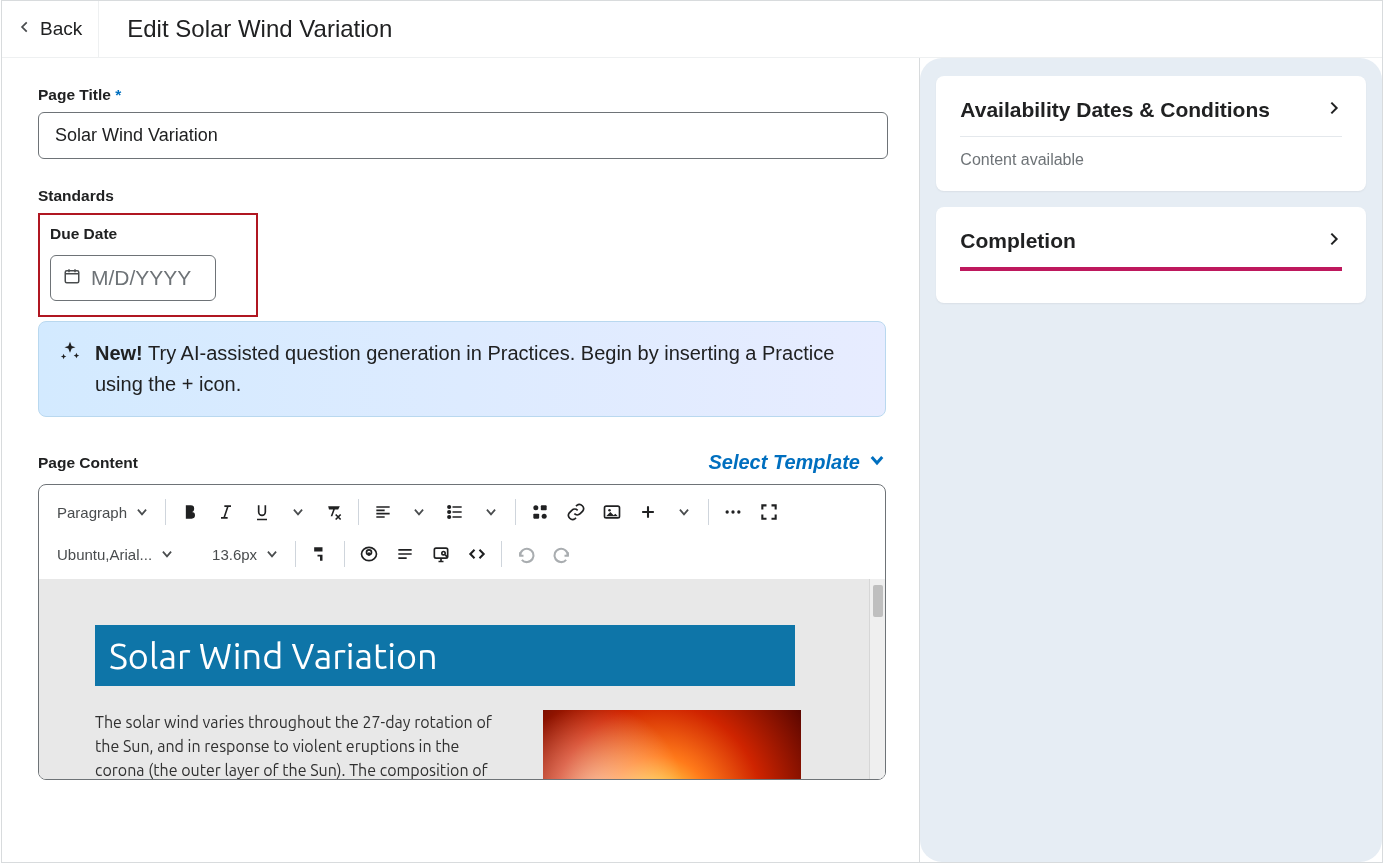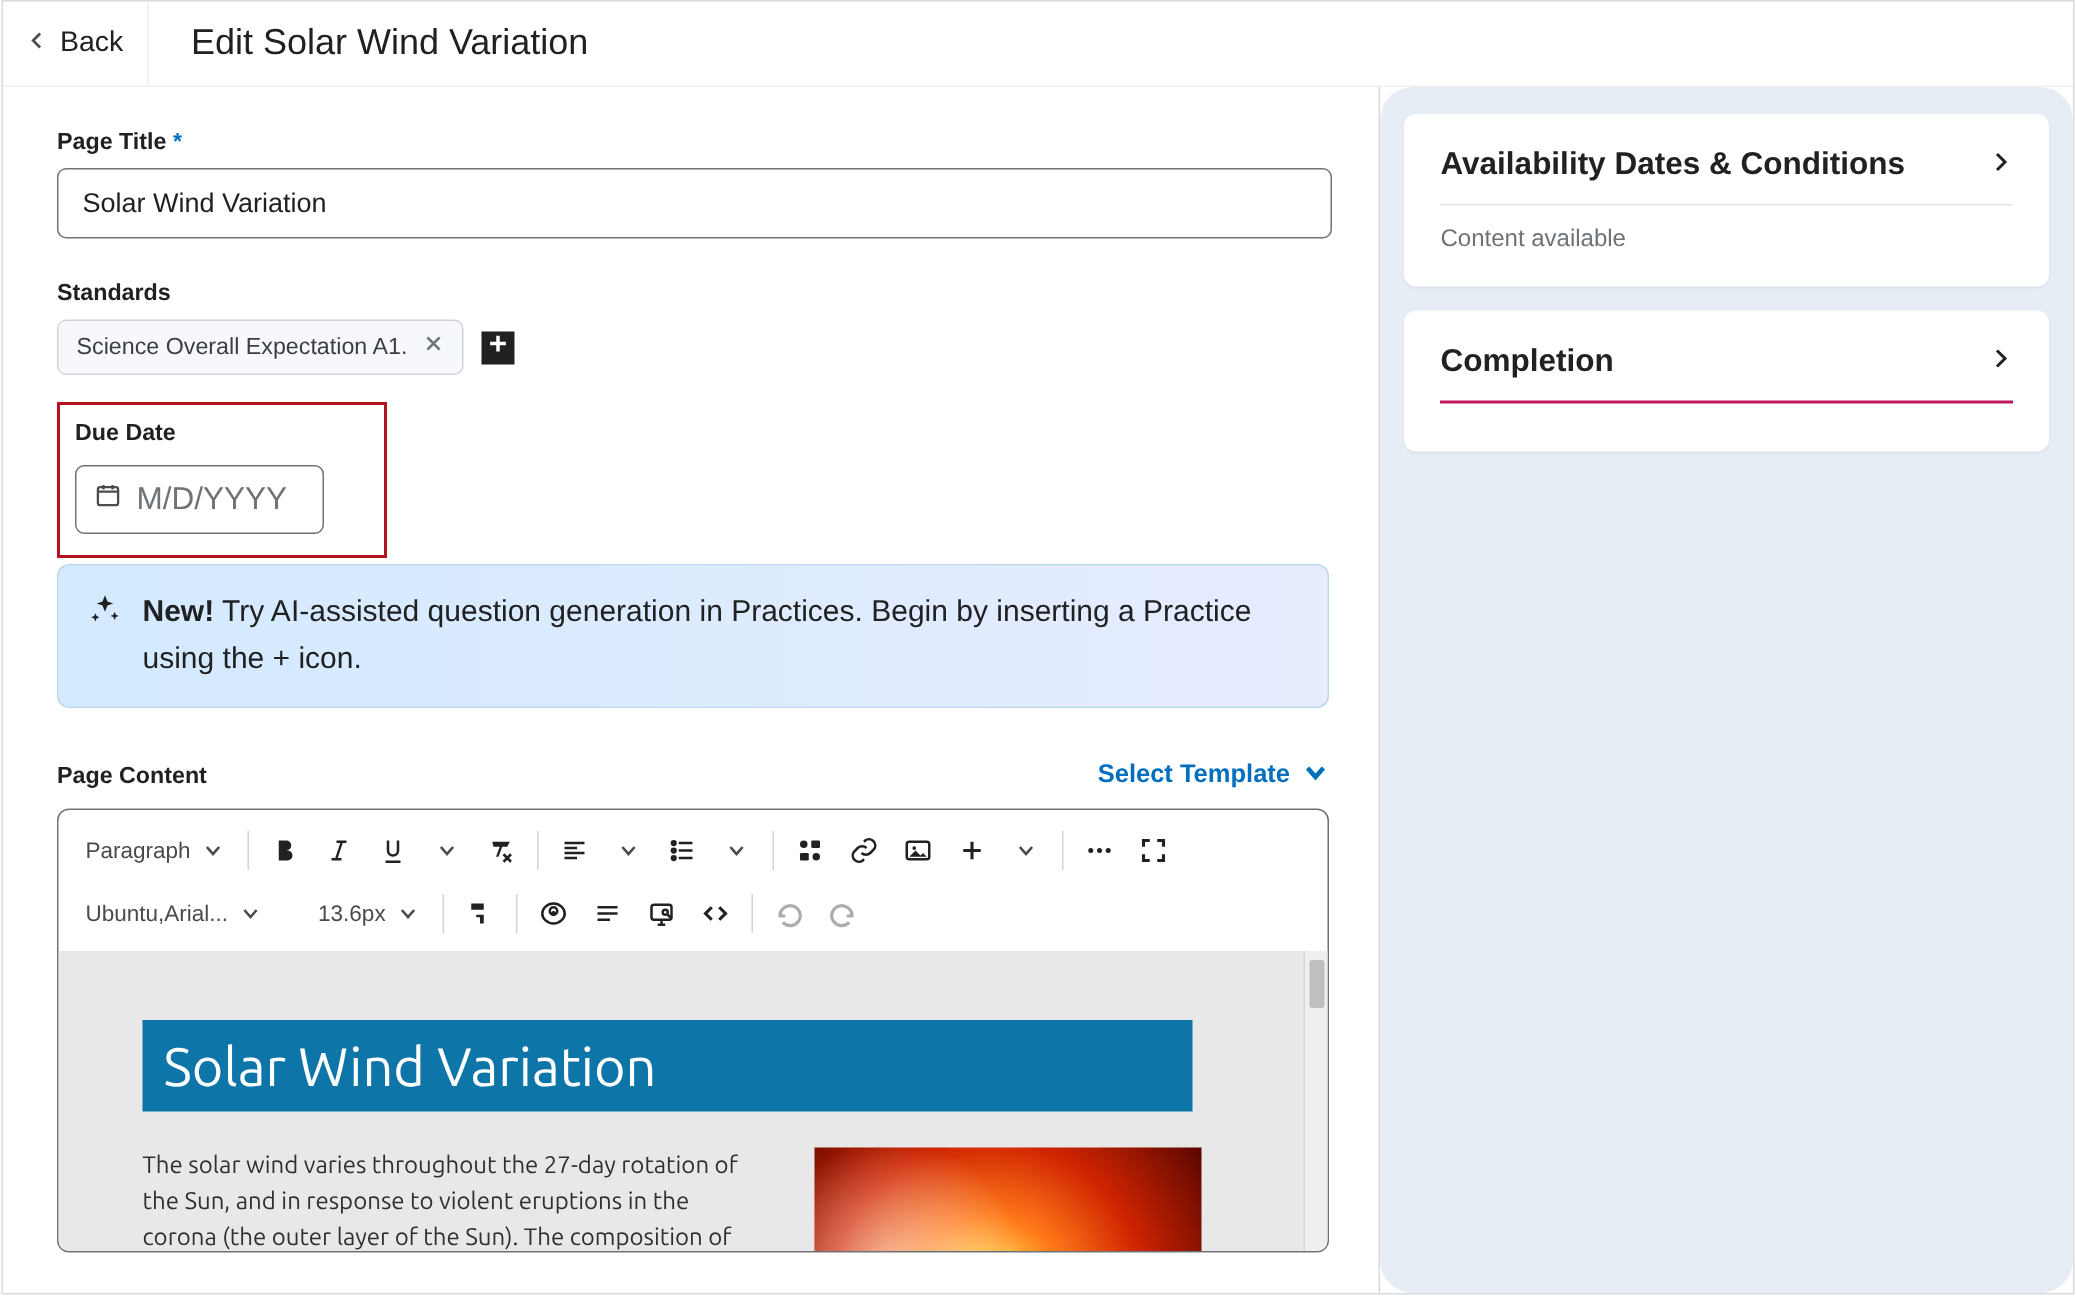--- a/index.html
+++ b/index.html
@@ -35,21 +35,21 @@
   .due-box .field-label { margin-bottom: 12px; }
   .date-input { width: 166px; height: 46px; border: 1px solid #6e7377; border-radius: 6px; display: flex; align-items: center; gap: 10px; padding: 0 12px; color: #6e7377; font-size: 21px; }
   .date-input svg { width: 18px; height: 18px; flex: none; }
   
   .banner { width: 848px; min-height: 92px; border: 1px solid #b9d8ef; border-radius: 8px; background: linear-gradient(90deg, #d3eaff 0%, #e7ecff 100%); display: flex; gap: 14px; padding: 16px 20px; align-items: flex-start; margin-bottom: 34px; }
   .banner svg { width: 22px; height: 22px; flex: none; margin-top: 2px; }
   .banner-text { font-size: 20px; line-height: 1.55; color: #202122; }
   .banner-text .new { font-weight: 700; }
   
   .pc-row { display: flex; align-items: center; justify-content: space-between; width: 848px; margin-bottom: 10px; }
-  .select-template { display: flex; align-items: flex-start; gap: 8px; color: #006fbf; font-weight: 700; font-size: 17px; cursor: pointer; }
+  .select-template { display: flex; align-items: center; gap: 8px; color: #006fbf; font-weight: 700; font-size: 20px; cursor: pointer; font-style: italic; }
   .select-template svg { width: 18px; height: 18px; }
   
   .editor { width: 848px; border: 1px solid #6e7377; border-radius: 8px; overflow: hidden; }
   .toolbar { padding: 6px 8px 4px 8px; }
   .tb-row { display: flex; align-items: center; gap: 0; min-height: 42px; }
   .tb-btn, .tb-select { display: inline-flex; align-items: center; justify-content: center; height: 34px; border-radius: 4px; color: #202122; }
   .tb-btn { width: 36px; cursor: pointer; }
   .tb-select { padding: 0 10px; gap: 8px; cursor: pointer; }
   .tb-select span { font-size: 15px; color: #494c4e; }
   .tb-sep { width: 1px; height: 26px; background: #cfd5dc; margin: 0 6px; }
@@ -100,37 +100,20 @@
         <div class="main-content">
           
           <div class="field-label">
             <span>Page Title</span> <span class="req-star">*</span>
           </div>
           <input class="title-input" type="text" value="Solar Wind Variation" style="">
           <div style="height:28px"></div>
 
           
           <div class="field-label">Standards</div>
-          <div class="standards-row">
-            <div class="chip">
-              <span>Science Overall Expectation A1.</span>
-              <span>
-                <svg viewBox="0 0 24 24" stroke="#6e7377" stroke-width="3">
-                    <path d="M5 5l14 14M19 5L5 19"></path>
-                  </svg>
-              </span>
-            </div>
-            <div class="add-square">
-              <span>
-                <svg viewBox="0 0 24 24" stroke="#fff" stroke-width="4">
-                    <path d="M12 3v18M3 12h18"></path>
-                  </svg>
-              </span>
-            </div>
-          </div>
 
           
           <div class="due-box">
             <div class="field-label">Due Date</div>
             <div class="date-input">
               <span>
                 <svg viewBox="0 0 24 24" fill="#494c4e">
                     <rect x="3" y="5" width="18" height="16" rx="2" fill="none" stroke="#494c4e" stroke-width="2"></rect>
                     <path d="M3 9h18" stroke="#494c4e" stroke-width="2"></path>
                     <path d="M8 3v4M16 3v4" stroke="#494c4e" stroke-width="2"></path>
@@ -362,21 +345,21 @@
               <span>
                 <svg viewBox="0 0 24 24" fill="none" stroke="#202122" stroke-width="3">
                     <path d="M8 4l8 8-8 8"></path>
                   </svg>
               </span>
             </div>
             <div class="card-body">Content available</div>
           </div>
 
           <div class="card">
-            <div class="card-hdr" style="border-bottom:2px solid #be185d">
+            <div class="card-hdr" style="border-bottom:4px solid #be185d">
               <div class="card-title">Completion</div>
               <span>
                 <svg viewBox="0 0 24 24" fill="none" stroke="#202122" stroke-width="3">
                     <path d="M8 4l8 8-8 8"></path>
                   </svg>
               </span>
             </div>
             <div style="height:10px"></div>
           </div>
         </div>

